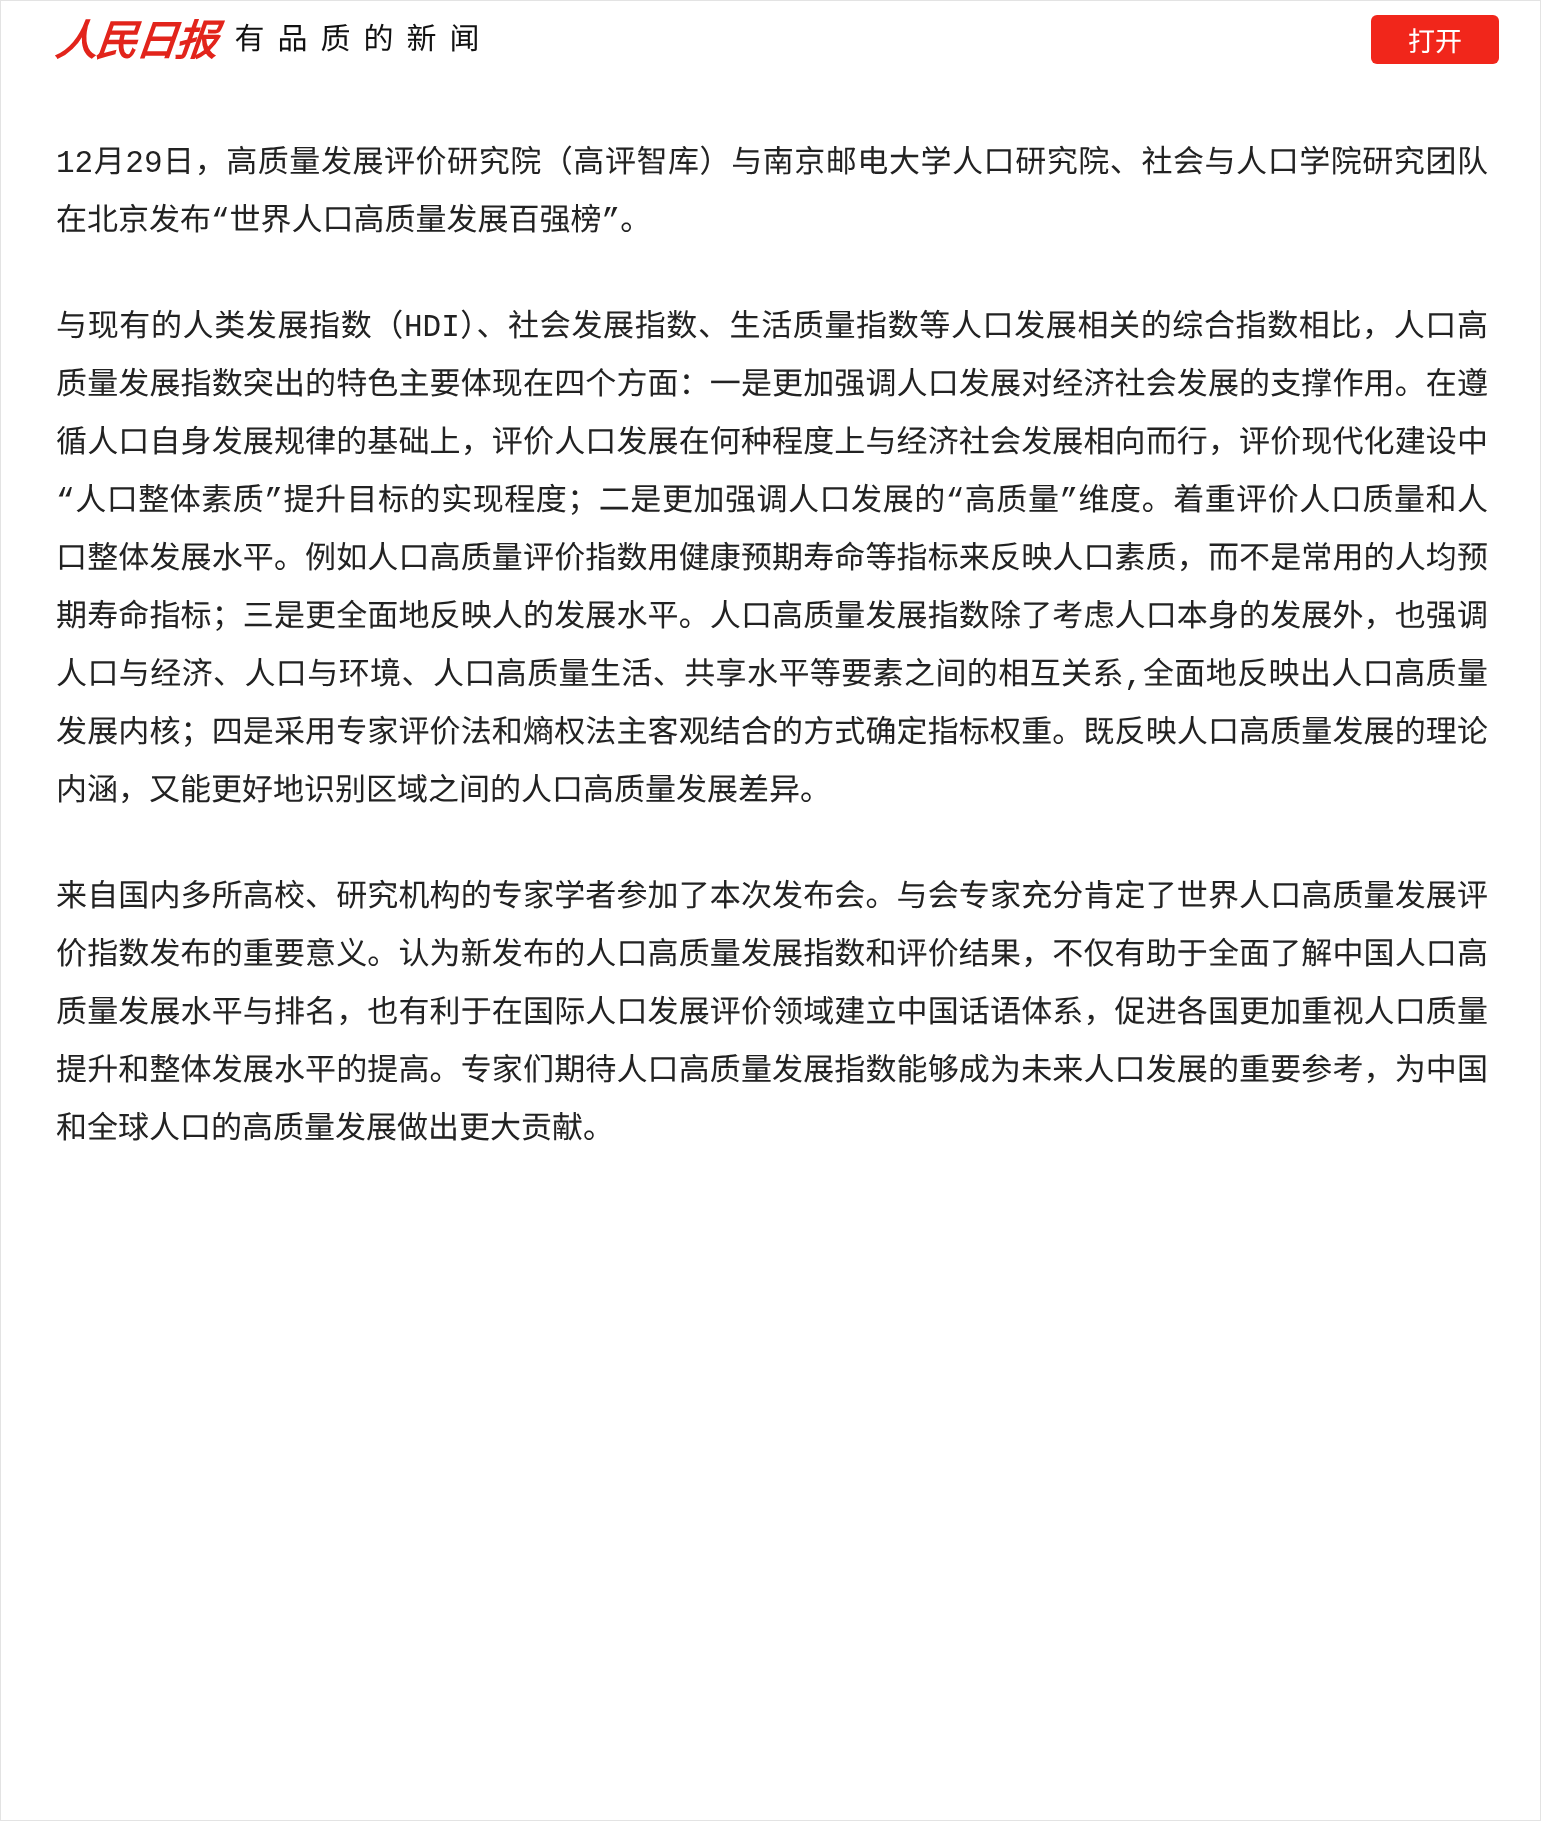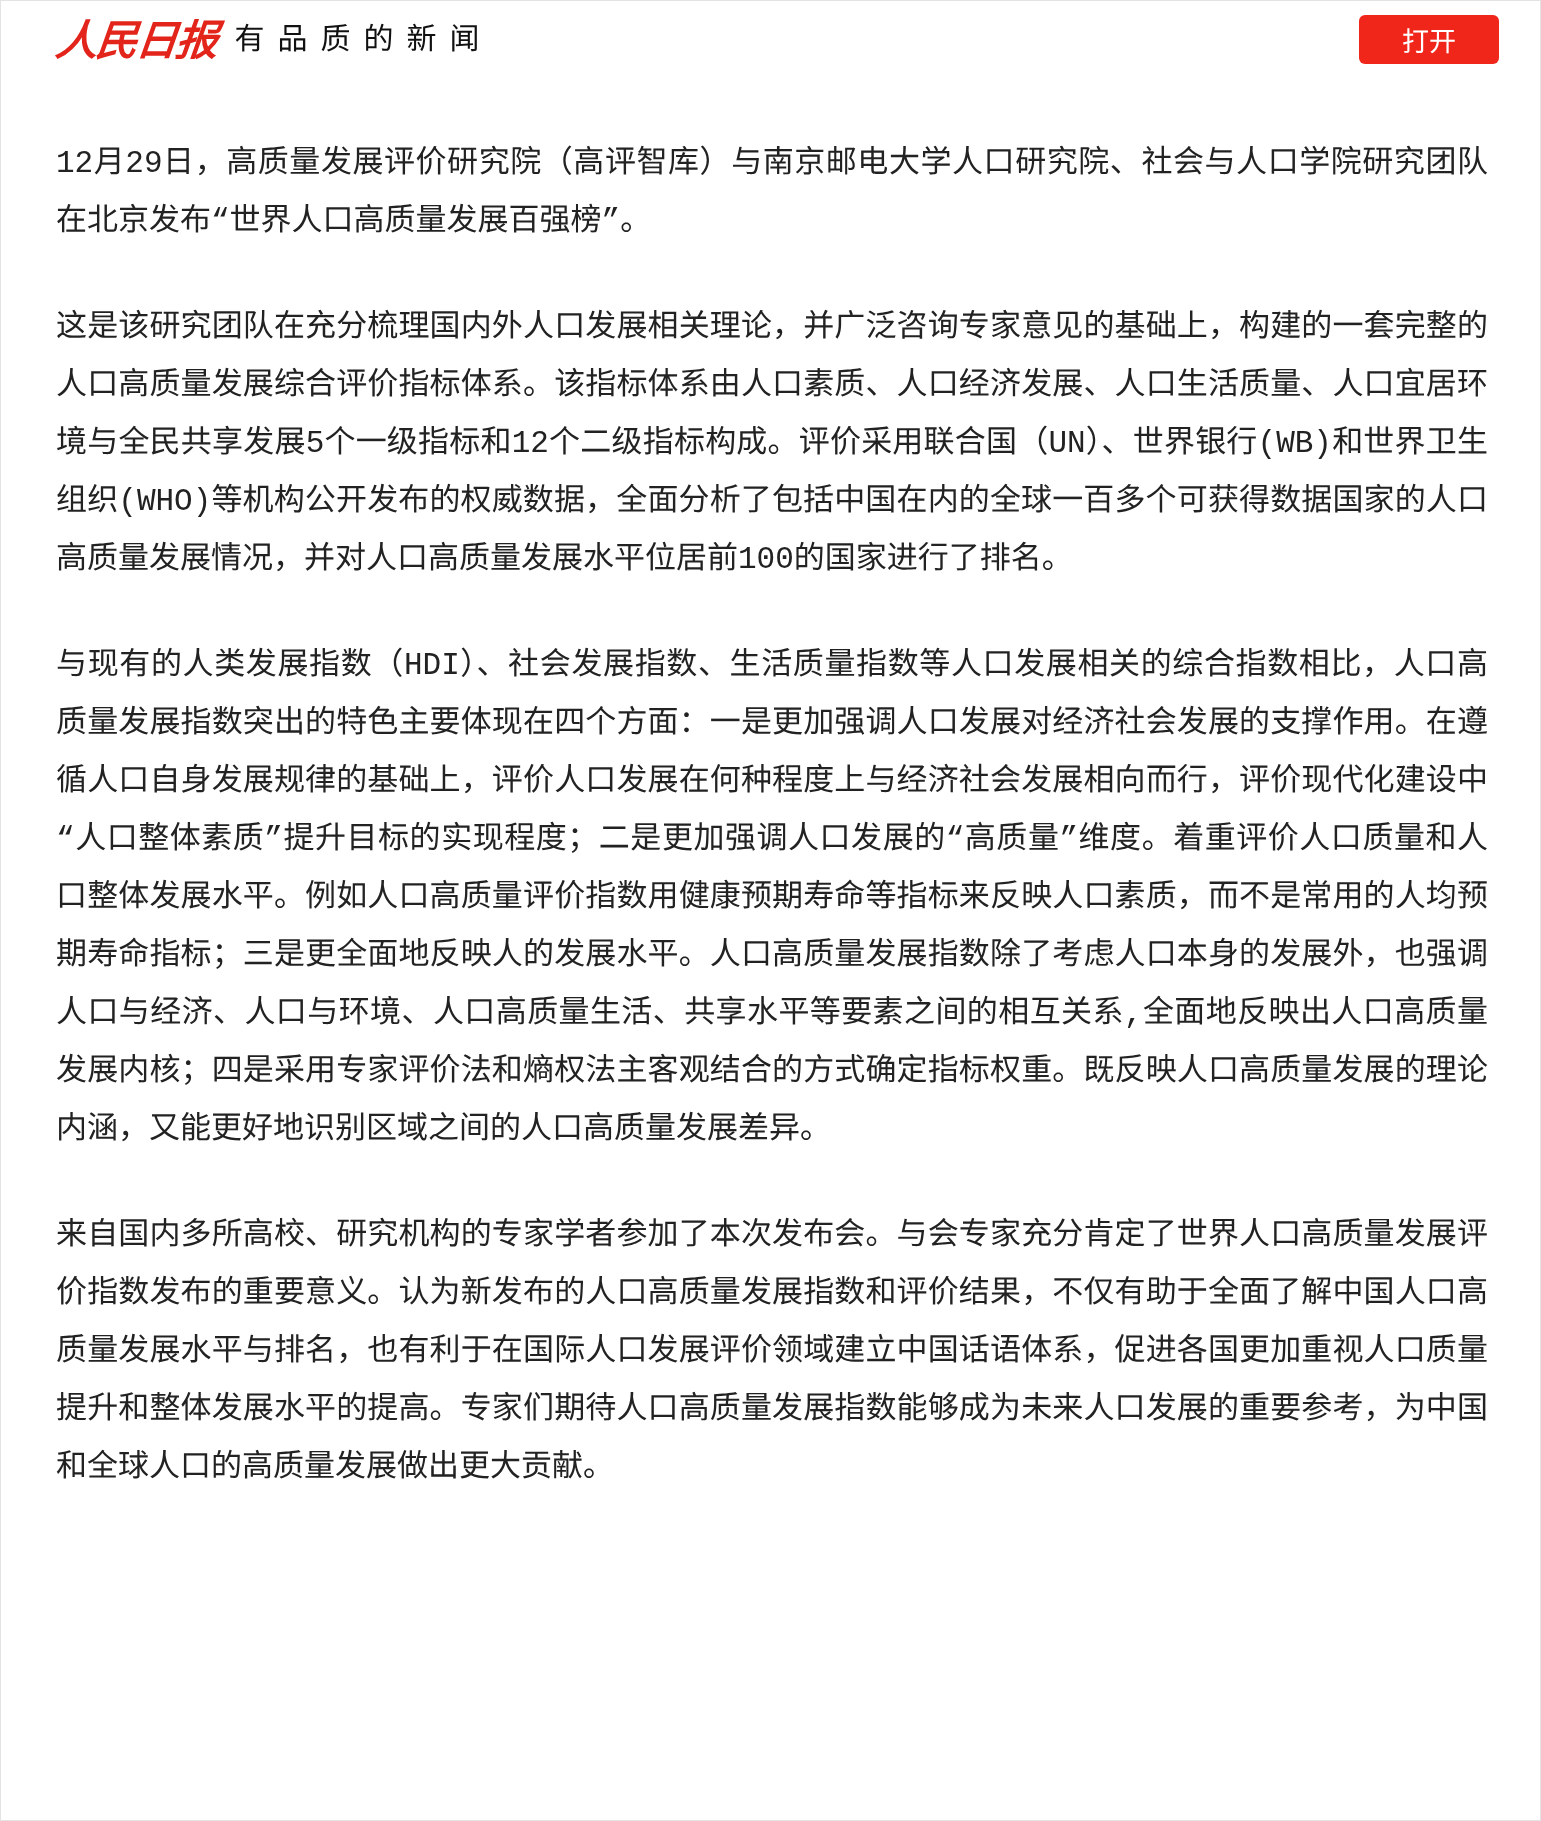--- a/index.html
+++ b/index.html
@@ -40,21 +40,21 @@
     line-height: 48px;
     color: #111111;
     letter-spacing: 13px;
     margin-left: 14px;
     vertical-align: 6px;
   }
   .open-btn {
     position: absolute;
     top: 14px;
     right: 41px;
-    width: 140px;
+    width: 128px;
     height: 49px;
     background: #f1261b;
     color: #ffffff;
     font-size: 27px;
     font-family: "Liberation Sans", sans-serif;
     border: none;
     border-radius: 6px;
     cursor: pointer;
   }
   
@@ -92,18 +92,17 @@
   <header class="site-header">
     <span class="logo">人民日报</span>
     <span class="tagline">有品质的新闻</span>
     <button class="open-btn">打开</button>
   </header>
 
 
 
   <div class="article-body">
     <p>12月29日，高质量发展评价研究院（高评智库）与南京邮电大学人口研究院、社会与人口学院研究团队在北京发布“世界人口高质量发展百强榜”。</p>
-    <p>这是该研究团队在充分梳理国内外人口发展相关理论，并广泛咨询专家意见的基础上，构建的一套完整的人口高质量发展综合评价指标体系。该指标体系由人口素质、人口经济发展、人口生活质量、人口宜居环境与全民共享发展5个一级指标和12个二级指标构成。评价采用联合国（UN）、世界银行(WB)和世界卫生组织(WHO)等机构公开发布的权威数据，全面分析了包括中国在内的全球一百多个可获得数据国家的人口高质量发展情况，并对人口高质量发展水平位居前100的国家进行了排名。</p>
     <p>与现有的人类发展指数（HDI）、社会发展指数、生活质量指数等人口发展相关的综合指数相比，人口高质量发展指数突出的特色主要体现在四个方面：一是更加强调人口发展对经济社会发展的支撑作用。在遵循人口自身发展规律的基础上，评价人口发展在何种程度上与经济社会发展相向而行，评价现代化建设中“人口整体素质”提升目标的实现程度；二是更加强调人口发展的“高质量”维度。着重评价人口质量和人口整体发展水平。例如人口高质量评价指数用健康预期寿命等指标来反映人口素质，而不是常用的人均预期寿命指标；三是更全面地反映人的发展水平。人口高质量发展指数除了考虑人口本身的发展外，也强调人口与经济、人口与环境、人口高质量生活、共享水平等要素之间的相互关系,全面地反映出人口高质量发展内核；四是采用专家评价法和熵权法主客观结合的方式确定指标权重。既反映人口高质量发展的理论内涵，又能更好地识别区域之间的人口高质量发展差异。</p>
     <p>来自国内多所高校、研究机构的专家学者参加了本次发布会。与会专家充分肯定了世界人口高质量发展评价指数发布的重要意义。认为新发布的人口高质量发展指数和评价结果，不仅有助于全面了解中国人口高质量发展水平与排名，也有利于在国际人口发展评价领域建立中国话语体系，促进各国更加重视人口质量提升和整体发展水平的提高。专家们期待人口高质量发展指数能够成为未来人口发展的重要参考，为中国和全球人口的高质量发展做出更大贡献。</p>
   </div>
 
 </div>
 
 </body></html>

